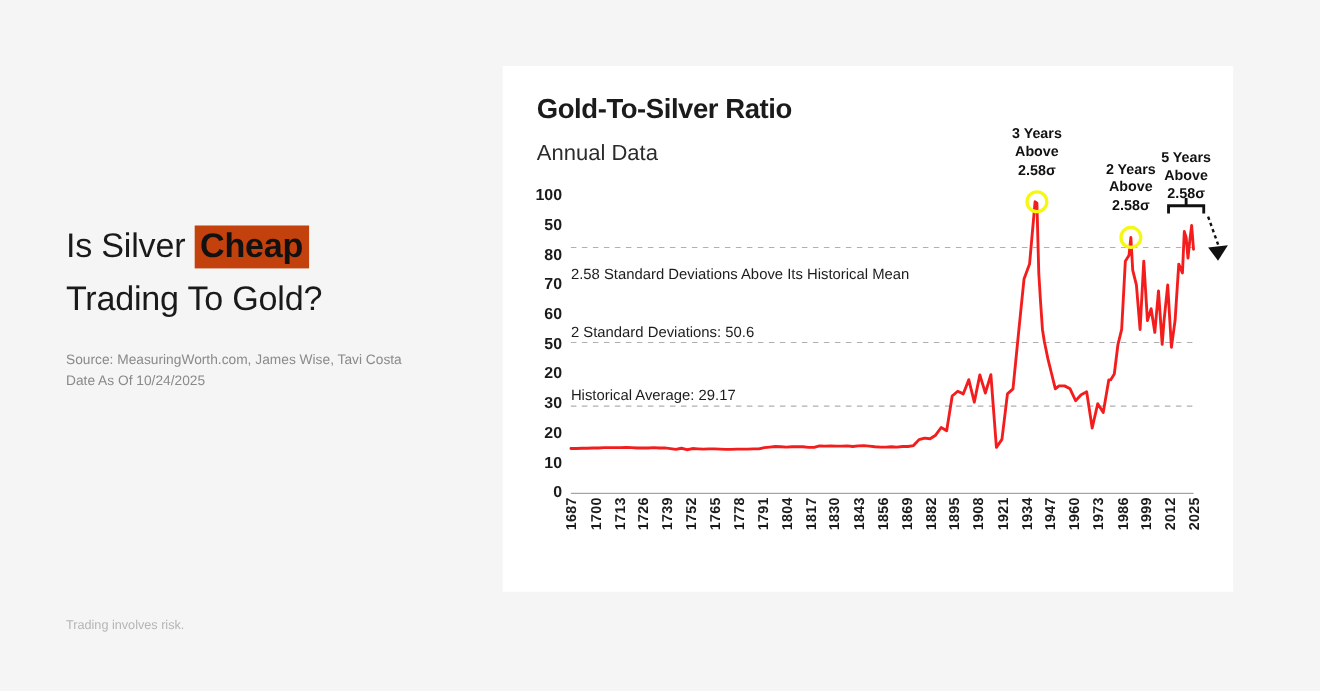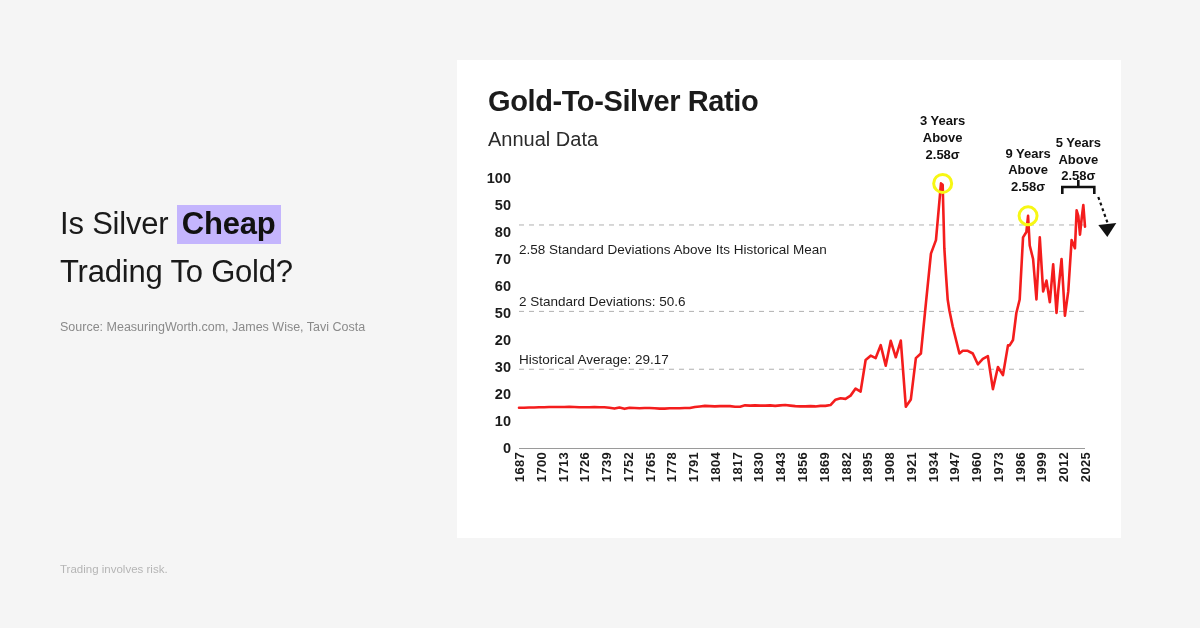--- a/index.html
+++ b/index.html
@@ -16,41 +16,41 @@
   #left-panel {
     position:absolute; left:0; top:0; width:457px; height:628px;
   }
   #headline {
     position:absolute; left:60px; top:200px; width:390px;
     font-size:31px; font-weight:400; color:#1a1a1a;
     line-height:1.56; letter-spacing:-0.2px;
   }
   #headline .hl-line { display:block; white-space:nowrap; }
   #headline .hl-mark {
-    background:#c4b5fd; font-weight:700; padding:1px 5px 3px 5px;
+    background:#c2410c; font-weight:700; padding:1px 5px 3px 5px;
     color:#111;
   }
   #source-block {
     position:absolute; left:60px; top:318px; width:380px;
     font-size:12.5px; color:#8a8a8a; line-height:1.5;
   }
   #footer-note {
     position:absolute; left:60px; top:563px;
     font-size:11.5px; color:#b5b5b5;
   }
 
   
   #chart-card {
     position:absolute; left:457px; top:60px;
     width:664px; height:478px;
     background:#ffffff;
   }
   #chart-title {
     position:absolute; left:31px; top:25px;
-    font-size:29px; font-weight:700; color:#1b1b1b;
+    font-size:25px; font-weight:700; color:#1b1b1b;
     letter-spacing:-0.4px;
   }
   #chart-subtitle {
     position:absolute; left:31px; top:68px;
     font-size:20px; color:#2b2b2b; font-weight:400;
   }
 
   
   #plot {
     position:absolute; left:62px; top:118px; width:566px; height:270px;
@@ -92,20 +92,21 @@
 
 <div id="left-panel">
 
   <div id="headline">
     <span class="hl-line"><span>Is Silver </span><span class="hl-mark">Cheap</span></span>
     <span class="hl-line">Trading To Gold?</span>
   </div>
 
   <div id="source-block">
     <div>Source: MeasuringWorth.com, James Wise, Tavi Costa</div>
+    <div>Date As Of 10/24/2025</div>
   </div>
 
   <div id="footer-note">Trading involves risk.</div>
 </div>
 
 <div id="chart-card">
 
   <div id="chart-title">Gold-To-Silver Ratio</div>
   <div id="chart-subtitle">Annual Data</div>
 
@@ -178,21 +179,21 @@
       <div class="x-tick" style="left: 537.231px;">2012</div>
       <div class="x-tick" style="left: 559px;">2025</div>
     </div>
   <div id="callouts">
       <div class="callout" style="left: 440.663px; width: 90px; top: 53.4px;">
         <div>3 Years</div>
         <div>Above</div>
         <div>2.58σ</div>
       </div>
       <div class="callout" style="left: 526.065px; width: 90px; top: 85.8px;">
-        <div>9 Years</div>
+        <div>2 Years</div>
         <div>Above</div>
         <div>2.58σ</div>
       </div>
       <div class="callout" style="left: 576.302px; width: 90px; top: 75px;">
         <div>5 Years</div>
         <div>Above</div>
         <div>2.58σ</div>
       </div>
     </div>
 </div>

